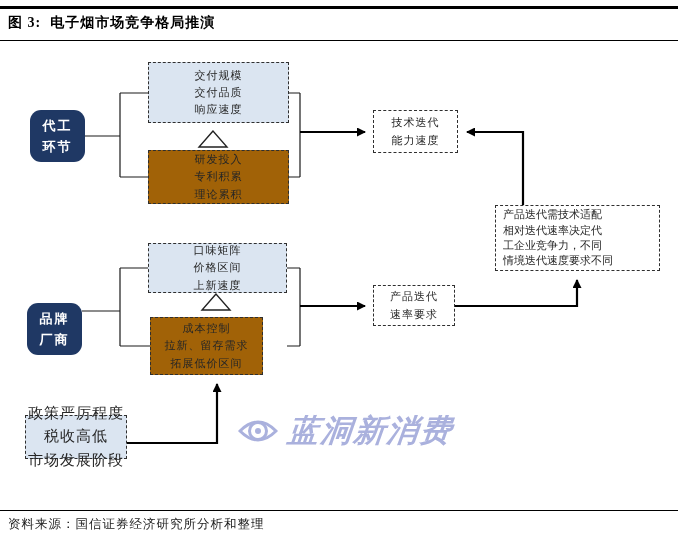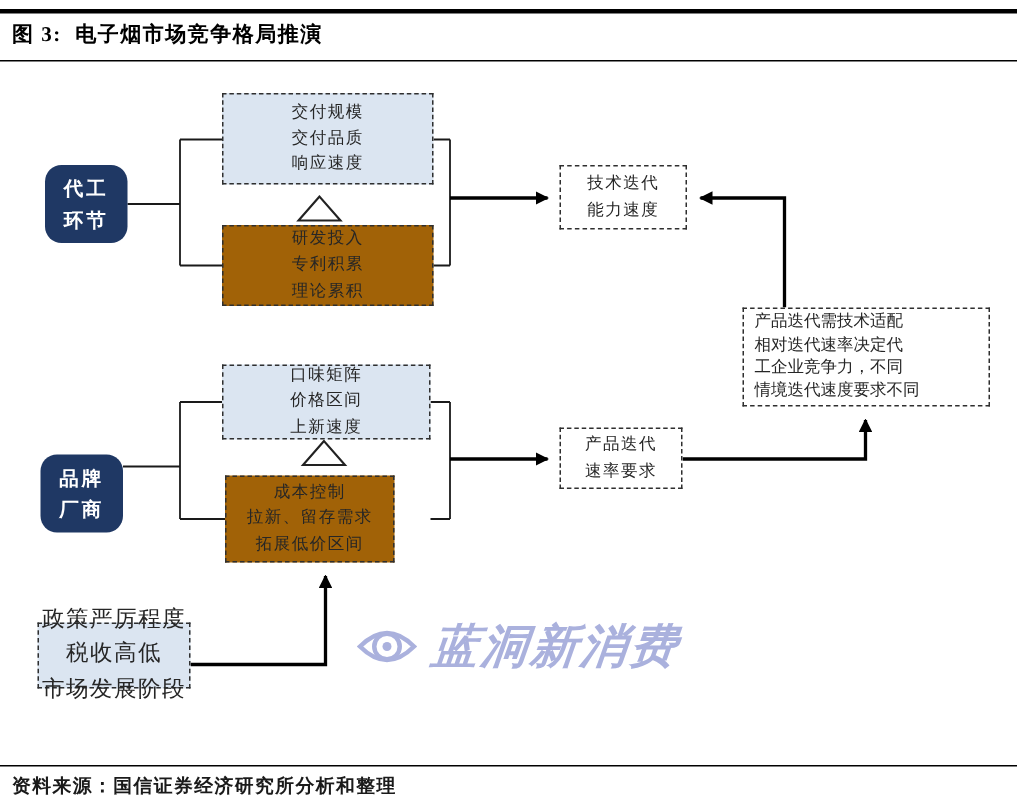--- a/index.html
+++ b/index.html
@@ -10,21 +10,21 @@
   }
   .rule{position:absolute;left:0;width:678px;background:#000;}
   .rule-top{top:6px;height:3px;}
   .rule-title{top:40px;height:1px;}
   .rule-bottom{top:510px;height:1px;}
   .fig-title{
     position:absolute;left:8px;top:14px;font-size:14px;font-weight:bold;
     color:#000;white-space:pre;letter-spacing:1px;
   }
   .source-line{
-    position:absolute;left:8px;top:516px;font-size:12.5px;font-weight:bold;
+    position:absolute;left:8px;top:516px;font-size:12.5px;font-weight:normal;
     color:#1a1a1a;letter-spacing:1px;
   }
   .node{
     position:absolute;border:1.6px dashed #2f2f2f;box-sizing:border-box;
     display:flex;align-items:center;justify-content:center;text-align:center;
     font-size:11px;line-height:1.55;color:#262626;white-space:pre-line;
     letter-spacing:1px;
   }
   .bg-blue{background:#dbe5f1;}
   .bg-gray{background:#a16207;}

